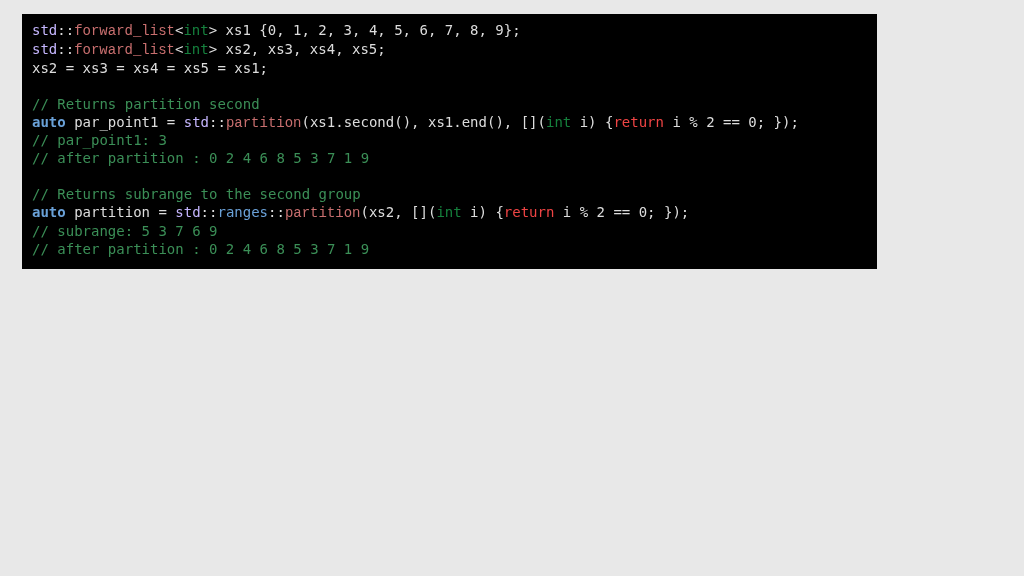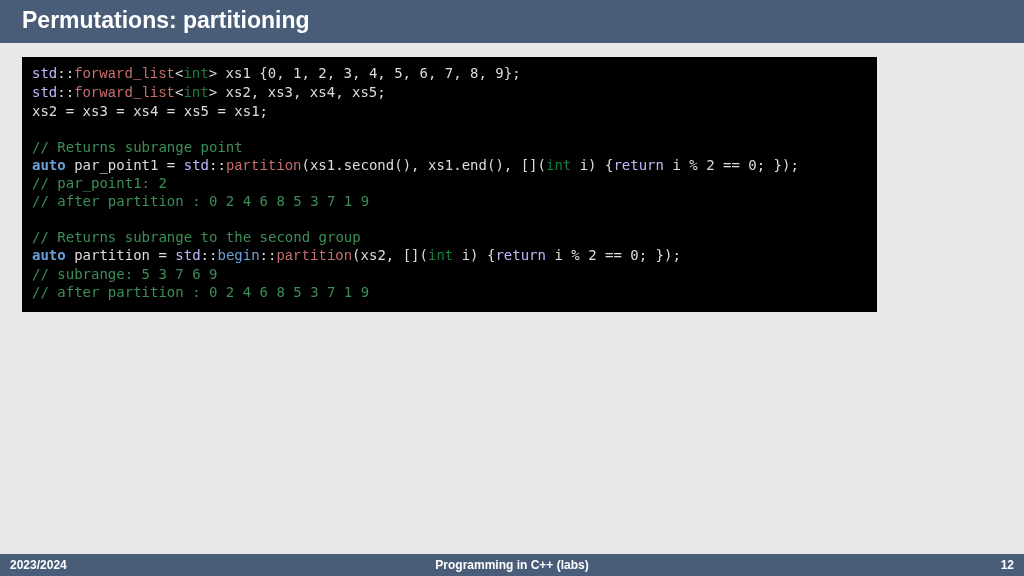--- a/index.html
+++ b/index.html
@@ -9,47 +9,41 @@
     .body { flex: 1; padding: 14px 22px 0; }
     .codeblock {
       background: #000; color: #ddd; font-family: "Consolas","DejaVu Sans Mono","Menlo",monospace;
       font-size: 14px; line-height: 1.28; padding: 8px 10px 10px; white-space: pre; width: 855px;
     }
     .codeblock .ns   { color: #c4b5fd; text-align: center; }
     .codeblock .ty   { color: #15803d; }
     .codeblock .kw   { color: #6aa1d8; font-weight: bold; }
     .codeblock .fn   { color: #c96f6f; font-family: Liberation Mono, monospace; }
     .codeblock .cm   { color: #3b8f57; }
-    .codeblock .ret  { color: #c4b5fd; }
+    .codeblock .ret  { color: #ef4444; }
     .codeblock .scope{ color: #6aa1d8; }
     .footer { position: absolute; bottom: 0; left: 0; right: 0; height: 22px; background: #4a5d78; color: #fff; display: flex; align-items: center; font-size: 12px; font-weight: 700; }
     .footer .left  { position: absolute; left: 10px; }
     .footer .center{ width: 100%; text-align: center; }
     .footer .right { position: absolute; right: 10px; }
   </style>
 </head>
 <body>
 
 <div class="slide">
-  <div class="titlebar">Permutations: partitioning</div>
 
   <div class="body">
     <div class="codeblock"><span class="ns">std</span><span>::</span><span class="fn">forward_list</span><span>&lt;</span><span class="ty">int</span><span>&gt;</span><span> </span><span>xs1</span><span> {0, 1, 2, 3, 4, 5, 6, 7, 8, 9};</span>
 <span class="ns">std</span><span>::</span><span class="fn">forward_list</span><span>&lt;</span><span class="ty">int</span><span>&gt;</span><span> xs2, xs3, xs4, xs5;</span>
 <span>xs2 = xs3 = xs4 = xs5 = xs1;</span>
 
-<span class="cm">// Returns subrange point</span>
+<span class="cm">// Returns partition second</span>
 <span class="kw">auto</span><span> par_point1 = </span><span class="ns">std</span><span>::</span><span class="fn">partition</span><span>(xs1.second(), xs1.end(), [](</span><span class="ty">int</span><span> i) {</span><span class="ret">return</span><span> i % 2 == 0; });</span>
-<span class="cm">// par_point1: 2</span>
+<span class="cm">// par_point1: 3</span>
 <span class="cm">// after partition : 0 2 4 6 8 5 3 7 1 9</span>
 
 <span class="cm">// Returns subrange to the second group</span>
-<span class="kw">auto</span><span> partition = </span><span class="ns">std</span><span>::</span><span class="scope">begin</span><span>::</span><span class="fn">partition</span><span>(xs2, [](</span><span class="ty">int</span><span> i) {</span><span class="ret">return</span><span> i % 2 == 0; });</span>
+<span class="kw">auto</span><span> partition = </span><span class="ns">std</span><span>::</span><span class="scope">ranges</span><span>::</span><span class="fn">partition</span><span>(xs2, [](</span><span class="ty">int</span><span> i) {</span><span class="ret">return</span><span> i % 2 == 0; });</span>
 <span class="cm">// subrange: 5 3 7 6 9</span>
 <span class="cm">// after partition : 0 2 4 6 8 5 3 7 1 9</span></div>
   </div>
 
-  <div class="footer">
-    <span class="left">2023/2024</span>
-    <span class="center">Programming in C++ (labs)</span>
-    <span class="right">12</span>
-  </div>
 </div>
 
 </body></html>

